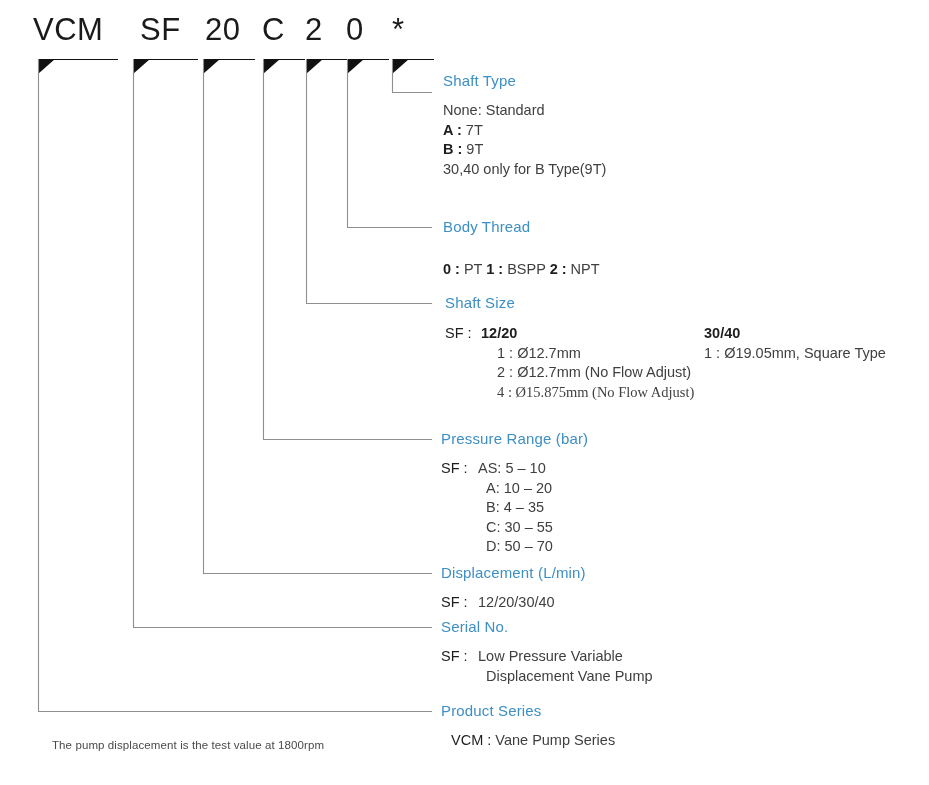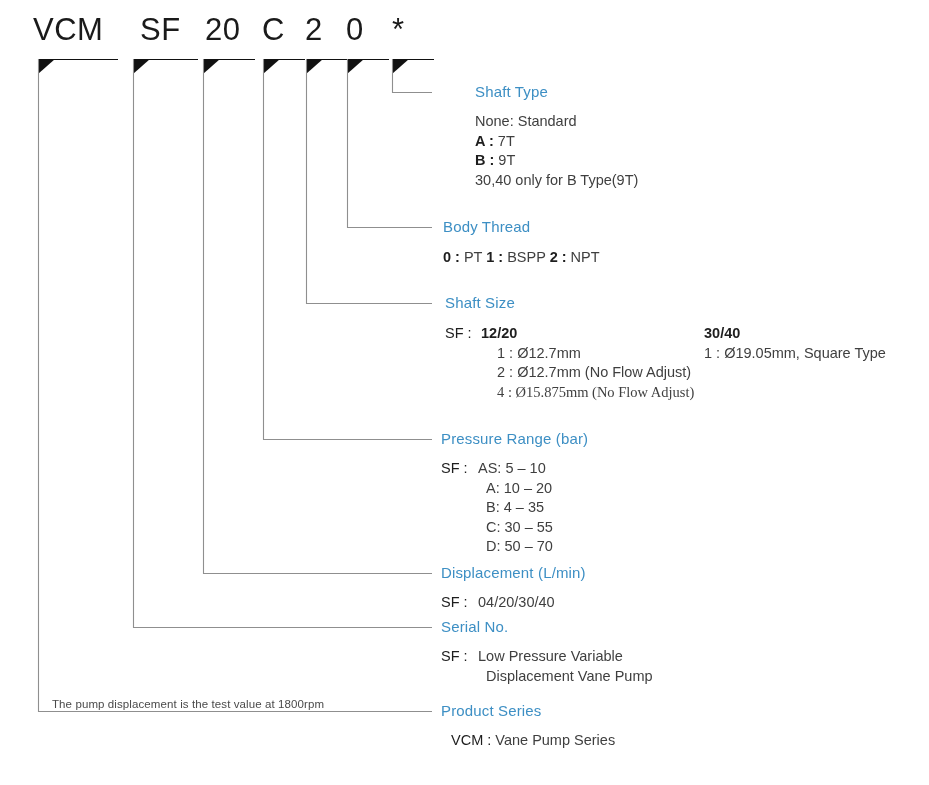--- a/index.html
+++ b/index.html
@@ -51,21 +51,21 @@
     position: absolute;
     left: 259px;
     top: 0;
     white-space: nowrap;
   }
   .hdr-b { font-weight: bold; color: #1e1e1e; }
 
   
   #footnote {
     position: absolute;
-    left: 52px; top: 698px;
+    left: 52px; top: 739px;
     font-size: 11.5px;
     color: #4a4a4a;
     letter-spacing: 0.1px;
     white-space: nowrap;
   }
 </style>
 </head>
 <body>
 
 <div id="code-string">
@@ -121,41 +121,41 @@
     <path d="M347.5,59 L347.5,227.5 L432,227.5" stroke="#8f8f8f" stroke-width="1.1" fill="none"></path>
   </g>
 
   <g>
     <polygon points="392,59 409,59 392,74" fill="#111"></polygon>
     <path d="M392,59.5 L434,59.5" stroke="#111" stroke-width="1.1" fill="none"></path>
     <path d="M392.5,59 L392.5,92.5 L432,92.5" stroke="#8f8f8f" stroke-width="1.1" fill="none"></path>
   </g>
 </svg>
 
-<div class="callout" style="left:443px; top:83px;margin-left:32px;">
+<div class="callout" style="left:443px; top:72px;">
   <div class="co-title">Shaft Type</div>
   <div class="co-body">
     <div class="row">
       <span>None: Standard</span>
     </div>
     <div class="row">
       <span class="b">A :</span><span> 7T</span>
     </div>
     <div class="row">
       <span class="b">B :</span><span> 9T</span>
     </div>
     <div class="row">
       <span>30,40 only for B Type(9T)</span>
     </div>
   </div>
 </div>
 
 <div class="callout" style="left:443px; top:218px;">
   <div class="co-title">Body Thread</div>
-  <div class="co-body" style="margin-top:12px;">
+  <div class="co-body" style="margin-top:24px;">
     <div class="row">
       <span class="b">0 :</span><span> PT </span><span class="b">1 :</span><span> BSPP  </span><span class="b">2 :</span><span> NPT</span>
     </div>
   </div>
 </div>
 
 <div class="callout" style="left:445px; top:294px;">
   <div class="co-title">Shaft Size</div>
   <div class="co-body two-col" style="margin-top:12px;">
     <div class="row">
@@ -196,21 +196,21 @@
     <div class="row" style="padding-left:45px;">
       <span>D: 50 – 70</span>
     </div>
   </div>
 </div>
 
 <div class="callout" style="left:441px; top:564px;">
   <div class="co-title">Displacement (L/min)</div>
   <div class="co-body" style="margin-top:11px;">
     <div class="row">
-      <span class="lbl" style="width:37px;">SF :</span><span>04/20/30/40</span>
+      <span class="lbl" style="width:37px;">SF :</span><span>12/20/30/40</span>
     </div>
   </div>
 </div>
 
 <div class="callout" style="left:441px; top:618px;">
   <div class="co-title">Serial No.</div>
   <div class="co-body" style="margin-top:11px;">
     <div class="row">
       <span class="lbl" style="width:37px;">SF :</span><span>Low Pressure Variable</span>
     </div>

